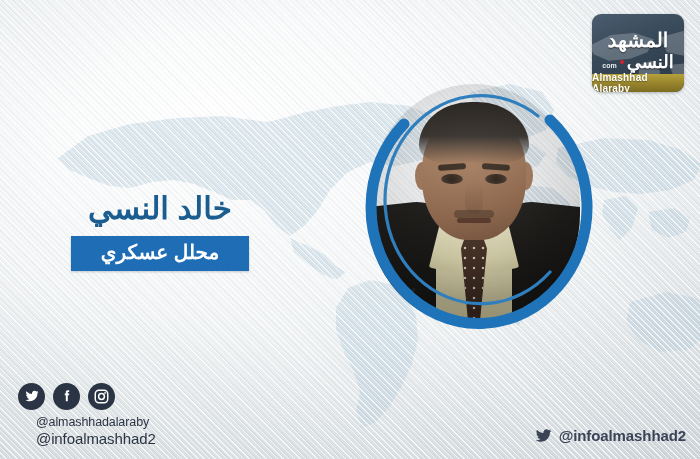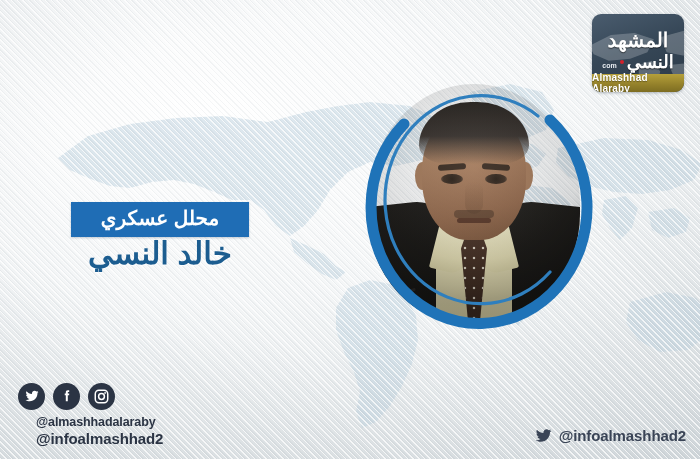--- a/index.html
+++ b/index.html
@@ -276,21 +276,21 @@
   }
   .sicon {
     width: 27px; height: 27px;
     border-radius: 50%;
     background: #2b3444;
     display: flex; align-items: center; justify-content: center;
   }
   .sicon svg { display: block; }
   .handle {
     color: #2b3444;
-    font-weight: bold;
+    font-weight: normal;
     line-height: 1.25;
     letter-spacing: -0.1px;
     padding-left: 18px;
   }
   .handle-1 { font-size: 12.5px; }
   .handle-2 { font-size: 15px; }
 
   
   #br-twitter {
     position: absolute;
@@ -393,22 +393,22 @@
 
     <svg id="ring-svg" viewBox="0 0 246 264" xmlns="http://www.w3.org/2000/svg" aria-hidden="true">
 
       <path d="M200 44 A108 116 0 1 1 54 48" fill="none" stroke="#1f73b8" stroke-width="11" stroke-linecap="round"></path>
 
       <path d="M188 40 A96 104 0 1 0 200 196" fill="none" stroke="#2f7fbe" stroke-width="3.2" stroke-linecap="round"></path>
     </svg>
   </div>
 
   <div id="name-block">
+    <div id="person-name">خالد النسي</div>
     <div id="role-badge">محلل عسكري</div>
-    <div id="person-name">خالد النسي</div>
   </div>
 
   <div id="social">
     <div id="social-icons">
       <span class="sicon">
         <svg width="16" height="16" viewBox="0 0 24 24" aria-hidden="true">
           <path fill="#ffffff" d="M22 5.9c-.7.3-1.5.5-2.3.6.8-.5 1.4-1.3 1.7-2.2-.8.5-1.6.8-2.6 1-.7-.8-1.8-1.3-2.9-1.3-2.2 0-4 1.8-4 4 0 .3 0 .6.1.9-3.3-.2-6.3-1.8-8.3-4.2-.4.6-.6 1.3-.6 2.1 0 1.4.7 2.6 1.8 3.3-.7 0-1.3-.2-1.8-.5 0 2 1.4 3.6 3.2 4-.3.1-.7.1-1.1.1-.3 0-.5 0-.8-.1.5 1.6 2 2.8 3.8 2.8-1.4 1.1-3.1 1.7-5 1.7h-1c1.8 1.2 4 1.9 6.3 1.9 7.5 0 11.7-6.3 11.7-11.7v-.5c.8-.6 1.5-1.3 2-2.2z"></path>
         </svg>
       </span>
       <span class="sicon">

